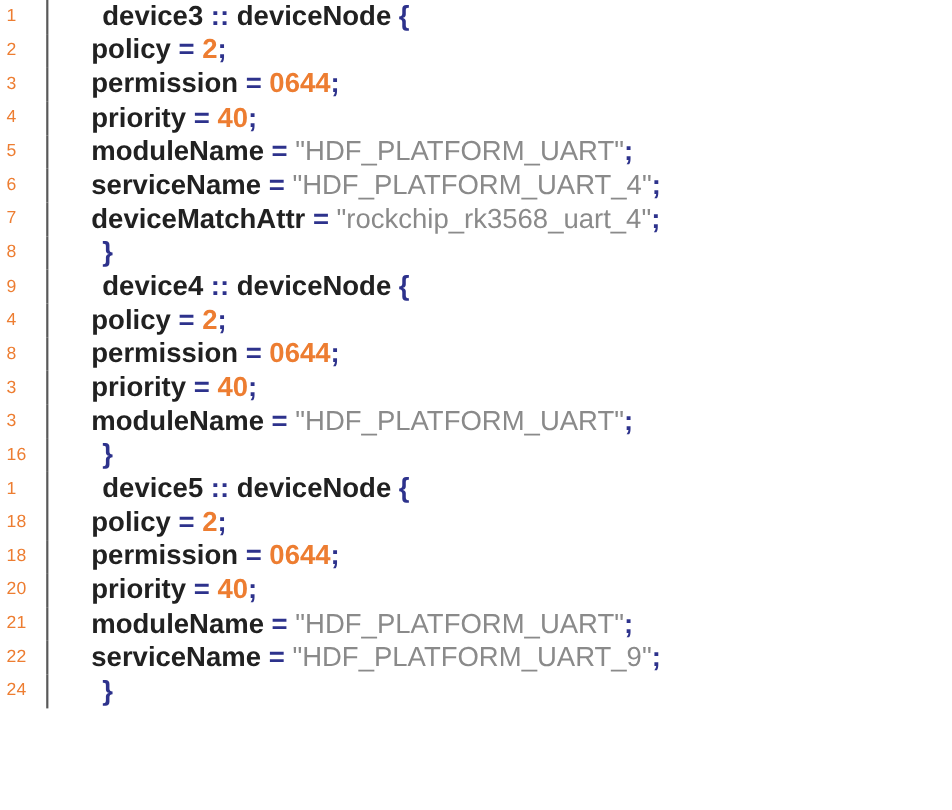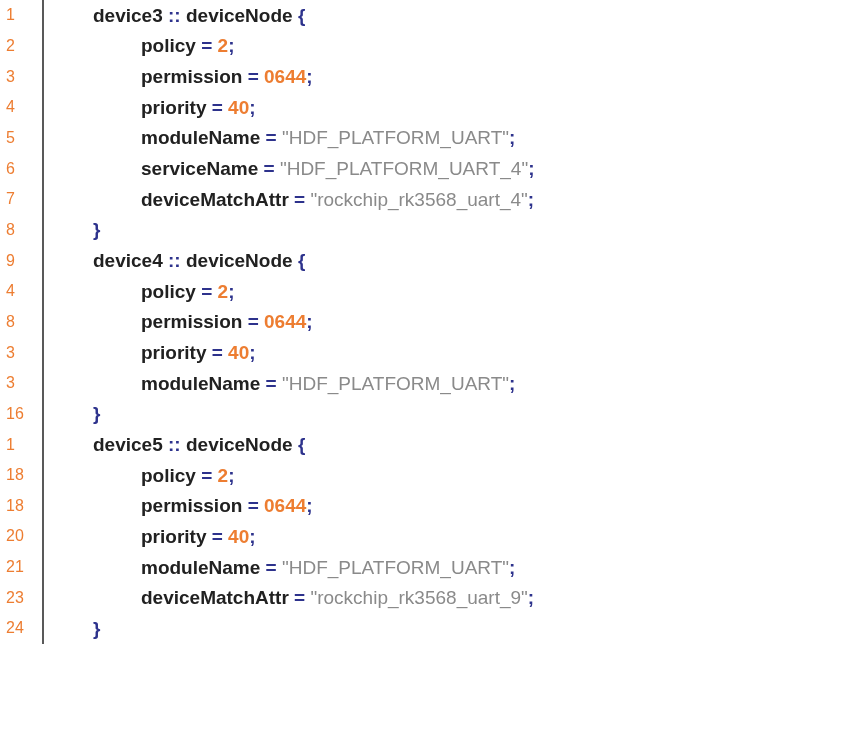--- a/index.html
+++ b/index.html
@@ -30,25 +30,25 @@
     align-items:center;
     padding-left:6px;
     box-sizing:border-box;
     border-right:2px solid var(--sep);
     color:var(--orange);
     font-size:16px;
     font-weight:400;
   }
   .code{
     padding-left:49px;
-    font-size:19px;
+    font-size:25px;
     white-space:pre;
     line-height:1;
   }
-  .code.ind1{padding-left:97px;}
+  .code.ind1{padding-left:39px;}
   .tok-name{color:var(--ident);font-weight:700;}
   .tok-op{color:var(--op);font-weight:700;}
   .tok-num{color:var(--orange);font-weight:700;}
   .tok-str{color:var(--str);font-weight:400;}
 </style>
 </head>
 <body>
 
 <div class="editor">
   <div id="code-lines">
@@ -122,21 +122,21 @@
       </div>
       <div class="code-line">
         <span class="gutter">20</span>
         <span class="code ind1"><span class="tok-name">priority</span><span class="tok-op"> = </span><span class="tok-num">40</span><span class="tok-op">;</span></span>
       </div>
       <div class="code-line">
         <span class="gutter">21</span>
         <span class="code ind1"><span class="tok-name">moduleName</span><span class="tok-op"> = </span><span class="tok-str">"HDF_PLATFORM_UART"</span><span class="tok-op">;</span></span>
       </div>
       <div class="code-line">
-        <span class="gutter">23</span>
-        <span class="code ind1"><span class="tok-name">deviceMatchAttr</span><span class="tok-op"> = </span><span class="tok-str">"rockchip_rk3568_uart_9"</span><span class="tok-op">;</span></span>
+        <span class="gutter">22</span>
+        <span class="code ind1"><span class="tok-name">serviceName</span><span class="tok-op"> = </span><span class="tok-str">"HDF_PLATFORM_UART_9"</span><span class="tok-op">;</span></span>
       </div>
       <div class="code-line">
         <span class="gutter">24</span>
         <span class="code ind0"><span class="tok-op">}</span></span>
       </div>
     </div>
 </div>
 
 </body></html>

